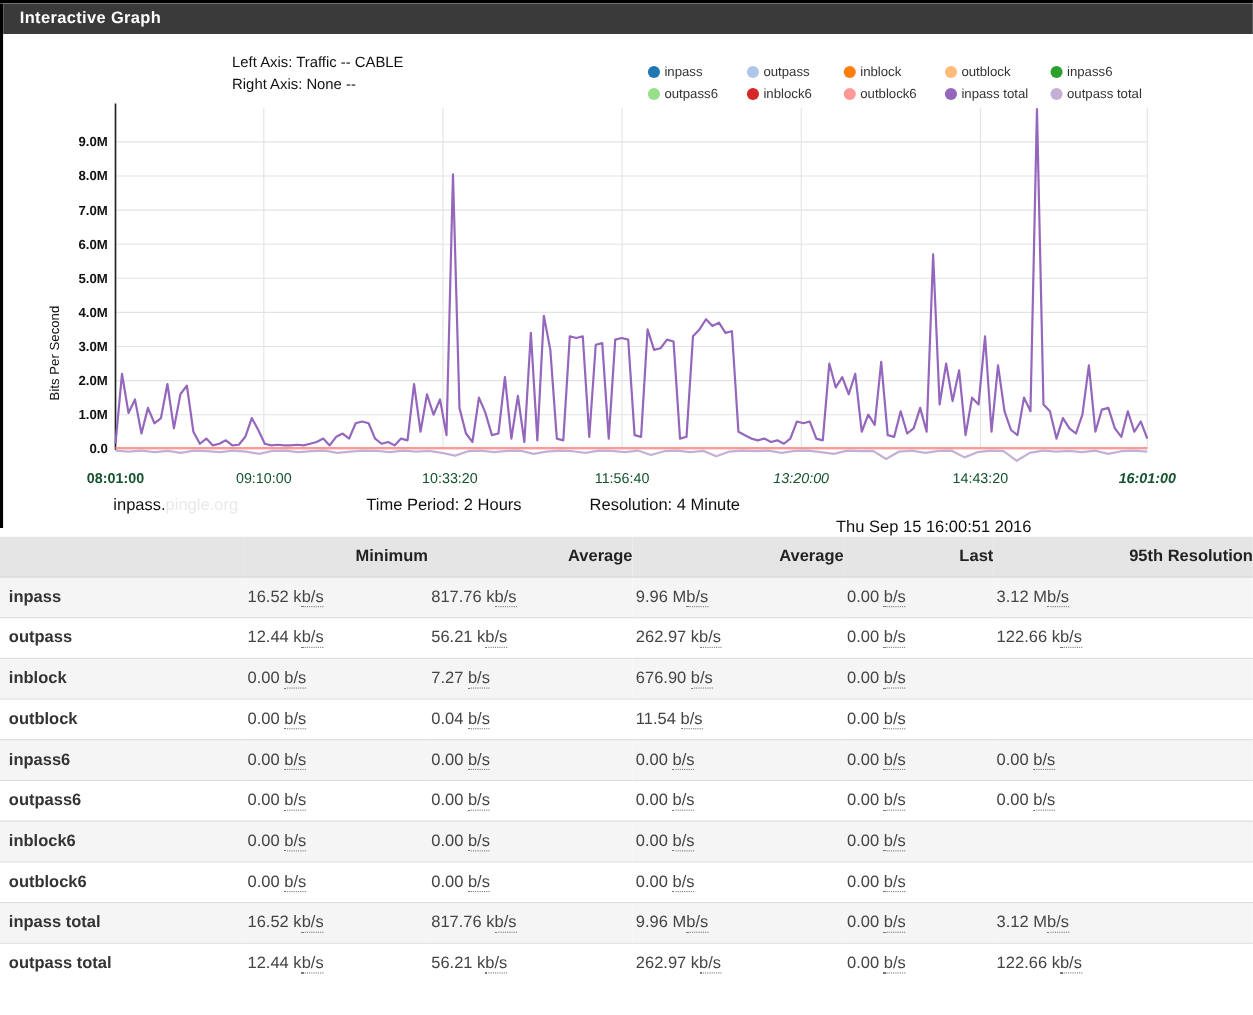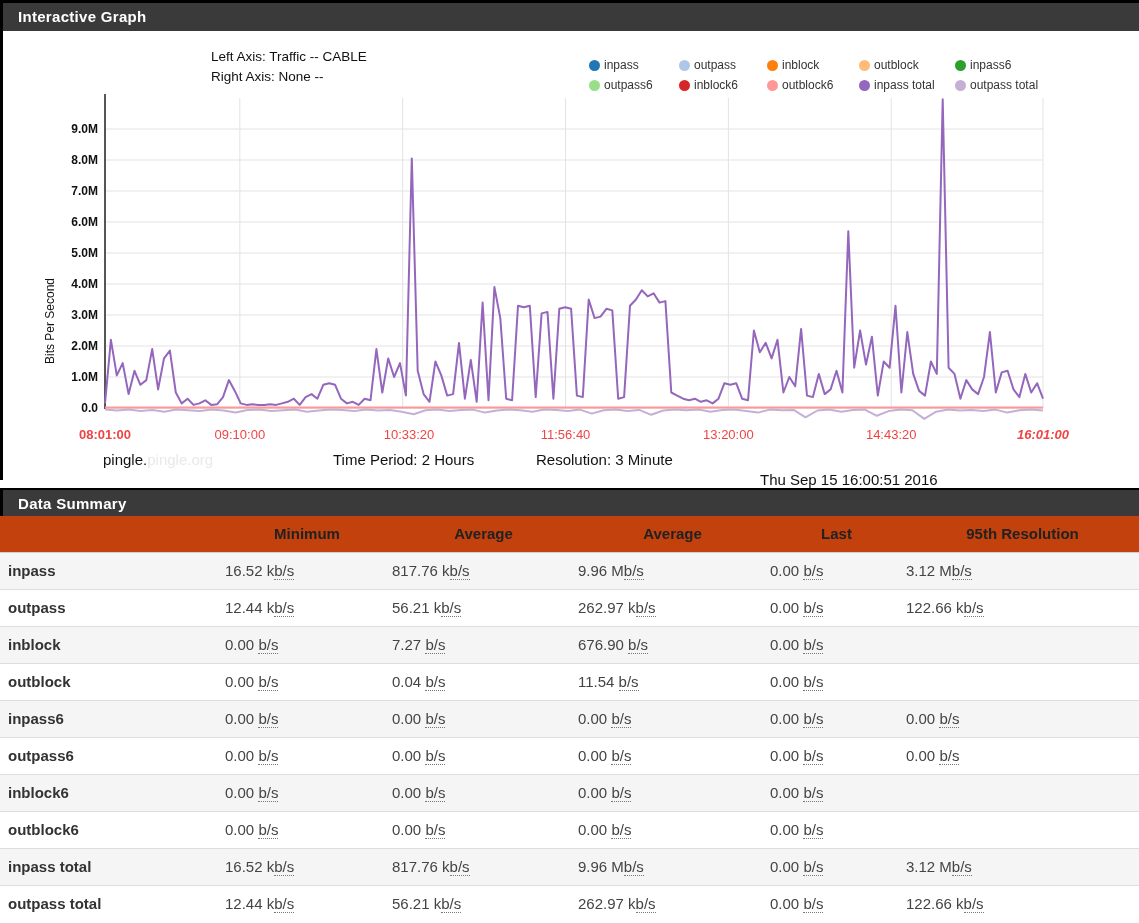--- a/index.html
+++ b/index.html
@@ -31,31 +31,31 @@
   }
   .legend-item { display:flex; align-items:center; font-size:12px; color:#333; cursor:pointer; }
   .legend-dot { width:11px; height:11px; border-radius:50%; margin-right:4px; flex:0 0 11px; }
   .ylab {
     position:absolute; left:40px; top:333px;
     transform:rotate(-90deg); transform-origin:left top;
     font-size:12px; color:#111; white-space:nowrap;
   }
   .xtick {
     position:absolute; top:396px; width:90px; text-align:center;
-    font-size:13px; color:#ef4444;
+    font-size:13px; color:#14532d;
   }
   .xtick.bold { font-weight:bold; }
   .graph-footer-item { position:absolute; top:420px; font-size:15px; color:#111; }
   .faint { color:#e9e9e9; }
   #gap { height:8px; background:#fff; }
   table#summary-table { border-collapse:collapse; width:1139px; table-layout:fixed; font-size:15px; }
   #summary-table thead th {
-    text-align:center; font-weight:bold; color:#222;
+    text-align:right; font-weight:bold; color:#222;
     height:36px; padding:0 0 0 3px; border-bottom:1px solid #cfcfcf;
-    background:#c2410c;
+    background:#e5e5e5;
   }
   #summary-table thead th:first-child, #summary-table td.rowlabel { padding-left:8px; }
   #summary-table tbody td { height:37px; padding:0 0 0 3px; border-top:1px solid #ddd; color:#444; }
   #summary-table tbody tr:first-child td { border-top:none; }
   #summary-table tbody tr:nth-child(odd) { background:#f5f5f5; }
   #summary-table td.rowlabel { font-weight:bold; color:#333; }
   .unit { border-bottom:1px dotted #777;margin-top:31px; }
 </style>
 </head>
 <body>
@@ -146,38 +146,37 @@
         <polyline points="102.0,376.4 1040.0,376.4" fill="none" stroke="#ff9896" stroke-width="2" stroke-linejoin="round"></polyline>
       </svg>
 
     <span class="ylab">Bits Per Second</span>
 
     <div id="x-ticks">
         <span class="xtick bold" style="left: 57px;">08:01:00</span>
         <span class="xtick" style="left: 191.837px;">09:10:00</span>
         <span class="xtick" style="left: 361px;">10:33:20</span>
         <span class="xtick" style="left: 517.532px;">11:56:40</span>
-        <span class="xtick" style="left: 680.379px;">13:20:00</span>
+        <span class="xtick" style="left: 680.379px; font-style: italic;">13:20:00</span>
         <span class="xtick" style="left: 843.226px;">14:43:20</span>
         <span class="xtick bold" style="left: 995px; font-style: italic;">16:01:00</span>
       </div>
 
     <span class="graph-footer-item" style="left:100px;">
-      <span>pingle.</span><span class="faint">pingle.org</span>
+      <span>inpass.</span><span class="faint">pingle.org</span>
     </span>
     <span class="graph-footer-item" style="left:330px;">Time Period: 2 Hours</span>
-    <span class="graph-footer-item" style="left:533px;">Resolution: 3 Minute</span>
+    <span class="graph-footer-item" style="left:533px;">Resolution: 4 Minute</span>
     <span class="graph-footer-item" style="left:757px;margin-top:20px;">Thu Sep 15 16:00:51 2016</span>
   </div>
 </div>
 
 <div id="gap"></div>
 
 <div id="summary-panel">
-  <div id="summary-heading" class="panel-heading">Data Summary</div>
 
   <table id="summary-table">
     <colgroup>
       <col style="width:222px">
         <col style="width:167px">
         <col style="width:186px">
       <col style="width:192px">
         <col style="width:136px">
         <col style="width:236px">
     </colgroup>

